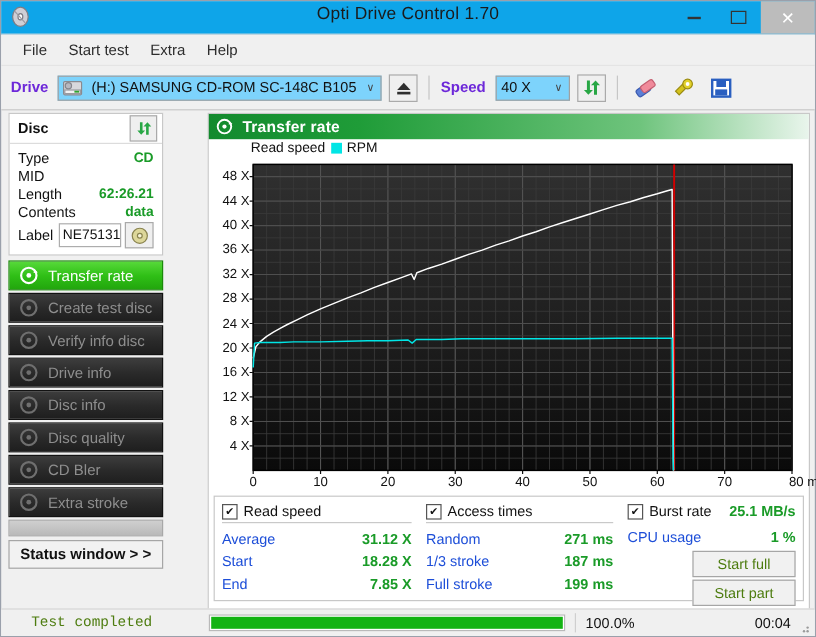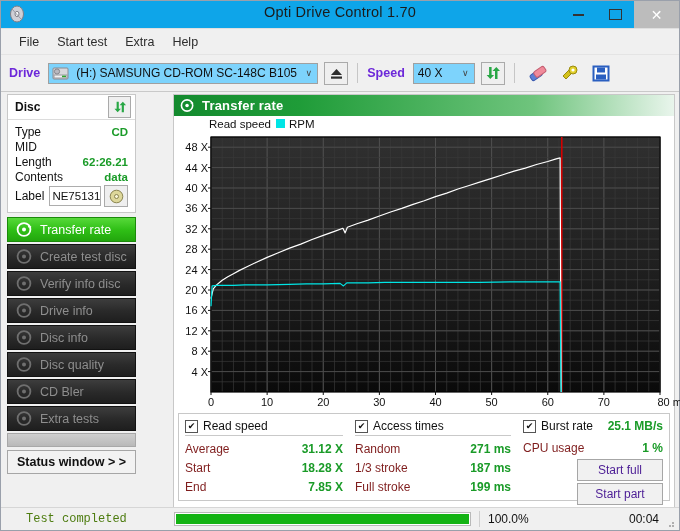--- a/index.html
+++ b/index.html
@@ -98,24 +98,24 @@
   .c1{width:170px;} .c2{width:168px;} .c3{flex:1;}
   .reshead{display:flex;align-items:center;height:16px;border-bottom:1px solid #c9c9c9;
      padding-bottom:1px;margin-bottom:3px;}
   .reshead.nb{border-bottom:none;}
   .cbx{width:11px;height:11px;border:1px solid #555;background:#fff;margin-right:5px;
        display:flex;align-items:center;justify-content:center;font-size:9px;color:#111;
        line-height:1;flex:0 0 auto;}
   .reshead .ht{font-size:12px;color:#111;}
   .reshead .hv{margin-left:auto;font-size:12px;color:#1a9b28;font-weight:bold;}
   .resrow{display:flex;align-items:center;height:19px;font-size:12px;}
-  .resrow .k{color:#7f1d1d;}
+  .resrow .k{color:#1d4ed8;}
   .resrow .v{margin-left:auto;color:#1a9b28;font-weight:bold;}
   .startbtn{height:20px;width:84px;margin-left:auto;margin-top:2px;
-     border:1px solid #a6a6a6;background:#f1f1f1;font-size:12px;color:#4c1d95;
+     border:1px solid #a6a6a6;background:#f1f1f1;font-size:12px;color:#4d7c0f;
      display:flex;align-items:center;justify-content:center;}
   
   .statusbar{position:absolute;left:0;right:0;bottom:0;height:22px;background:#f0f0f0;
      border-top:1px solid #d6d6d6;display:flex;align-items:center;}
   .st-text{padding-left:25px;font-size:12px;color:#4d7c0f;width:148px;font-family:Liberation Mono, monospace;}
   .pbar{width:297px;height:14px;border:1px solid #b9b9b9;background:#fff;padding:1px;
         box-sizing:border-box;}
   .pfill{height:100%;background:#13b313;}
   .st-pct{width:92px;text-align:left;padding-left:8px;font-size:12px;color:#111;
      border-left:1px solid #cfcfcf;margin-left:8px;height:16px;line-height:16px;}
@@ -318,21 +318,21 @@
           </span>
           <span>CD Bler</span>
         </div>
         <div class="navitem">
           <span class="nico">
             <svg width="17" height="17" viewBox="0 0 17 17">
               <circle cx="8" cy="8.5" r="6.4" fill="none" stroke="#6f6f6f" stroke-width="1.8"></circle>
               <circle cx="8" cy="8.5" r="2" fill="#6f6f6f"></circle>
             </svg>
           </span>
-          <span>Extra tests</span>
+          <span>Extra stroke</span>
         </div>
         <div class="nav-spacer"></div>
         <div class="statuswin">Status window &gt; &gt;</div>
       </div>
     </div>
 
     <div class="main">
       <div class="sec-head">
         <span class="sico">
           <svg width="15" height="15" viewBox="0 0 17 17">

